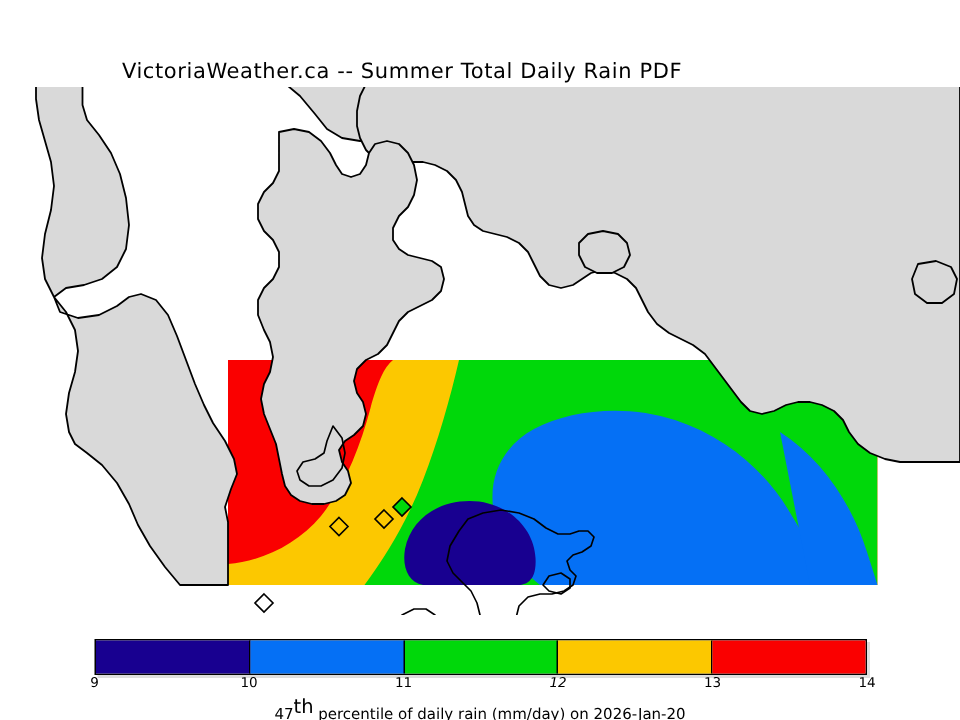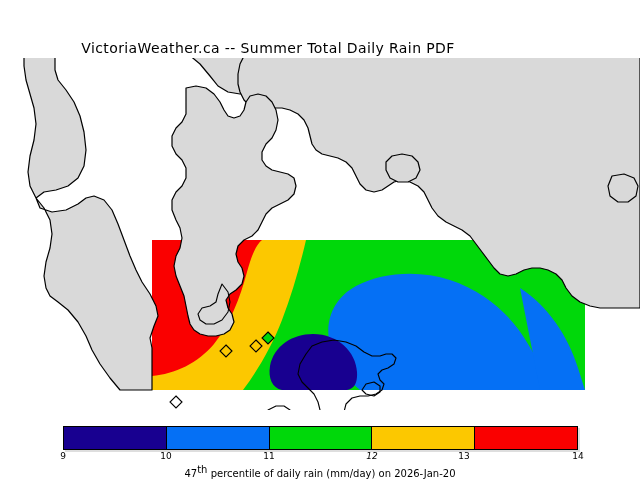--- a/index.html
+++ b/index.html
@@ -29,21 +29,21 @@
   .cband:last-child{border-right:none;}
   #ticks{position:absolute;left:0;top:33px;width:640px;height:14px;}
   .tick{
     position:absolute;font-size:9px;color:#000;transform:translateX(-50%);
     top:0;white-space:nowrap;
   }
   #cap{
     position:absolute;left:0;top:46px;width:640px;text-align:center;
     font-size:10px;color:#000;white-space:nowrap;
   }
-  #cap sup{font-size:10px;vertical-align:super;}
+  #cap sup{font-size:13px;vertical-align:super;}
 </style>
 </head>
 <body>
 
 <div id="title">VictoriaWeather.ca -- Summer Total Daily Rain PDF</div>
 
 <div id="map">
   <svg width="640" height="352" viewBox="0 0 640 352">
     <defs>
       <clipPath id="fieldclip">
@@ -181,19 +181,19 @@
     <div class="cband" style="background: rgb(5, 112, 245);"></div>
     <div class="cband" style="background: rgb(0, 216, 10);"></div>
     <div class="cband" style="background: rgb(252, 200, 0);"></div>
     <div class="cband" style="background: rgb(250, 0, 0);"></div>
   </div>
   <div id="ticks">
       <span class="tick" style="left: 63px;">9</span>
       <span class="tick" style="left: 166px;">10</span>
       <span class="tick" style="left: 269px; text-align: right;">11</span>
       <span class="tick" style="left: 372px; font-style: italic;">12</span>
-      <span class="tick" style="left: 464px;">13</span>
+      <span class="tick" style="left: 475px;">13</span>
       <span class="tick" style="left: 578px; text-align: right;">14</span>
     </div>
   <div id="cap">
     <span>47</span><sup>th</sup><span> percentile of daily rain (mm/day) on 2026-Jan-20</span>
   </div>
 </div>
 
 </body></html>

